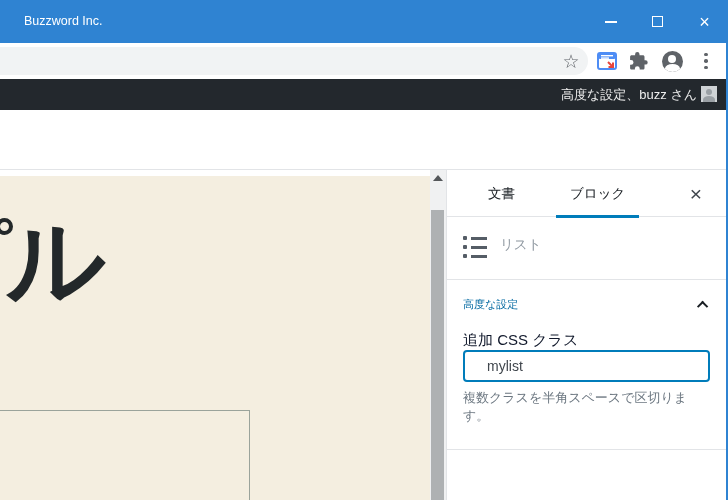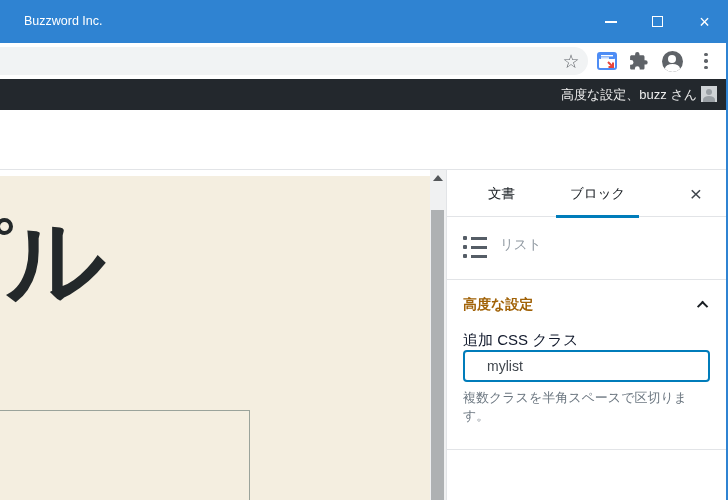--- a/index.html
+++ b/index.html
@@ -69,21 +69,21 @@
   .block-card { display:flex; padding:16px 14px 16px 16px; border-bottom:1px solid #e2e4e7; gap:13px;align-items:center; }
   .list-icon { width:24px; padding-top:3px; }
   .list-icon .row { display:flex; align-items:center; gap:4px; margin-bottom:5px; }
   .list-icon .dot { width:4px; height:4px; background:#555d66; border-radius:1px; }
   .list-icon .bar { width:16px; height:3px; background:#555d66; }
   .block-title { font-size:13.5px; color:#8f98a1; margin-bottom:7px; }
   .block-desc { font-size:13px; color:#555d66; line-height:1.6; max-width:218px; }
 
   .panel-header { height:49px; display:flex; align-items:center; justify-content:space-between; padding:0 18px 0 16px;
     cursor:pointer; }
-  .panel-title { font-size:14px; font-weight:700; color:#a16207; }
+  .panel-title { font-size:11px; font-weight:400; color:#0369a1; }
   .chev-up { width:8px; height:8px; border-top:2px solid #191e23; border-left:2px solid #191e23; transform:rotate(45deg) translateY(2px); }
   .panel-body { padding:2px 16px 24px 16px; border-bottom:1px solid #e2e4e7; }
   .field-label { display:block; font-size:15px; color:#0f172a; }
   .css-input { width:100%; height:32px; border:2px solid #007cba; border-radius:4px; padding:0 22px;
     font-size:14px; color:#40464d; outline:none; background:#fff; font-family:"Liberation Sans","DejaVu Sans",sans-serif; }
   .helper { font-size:13px; color:#6c7781; margin-top:7px; }
 
   .right-border { position:absolute; right:0; top:43px; width:2px; height:457px; background:#2f83d2; }
 
   svg { display:block; }

